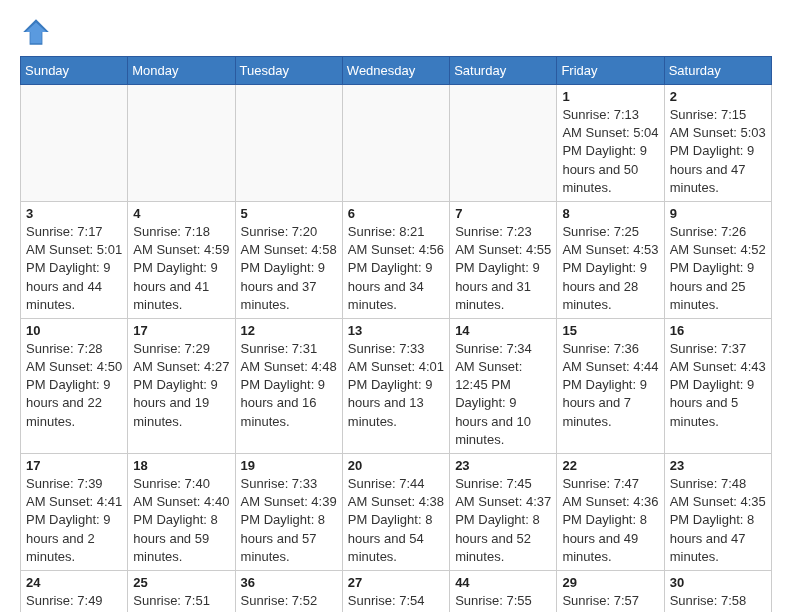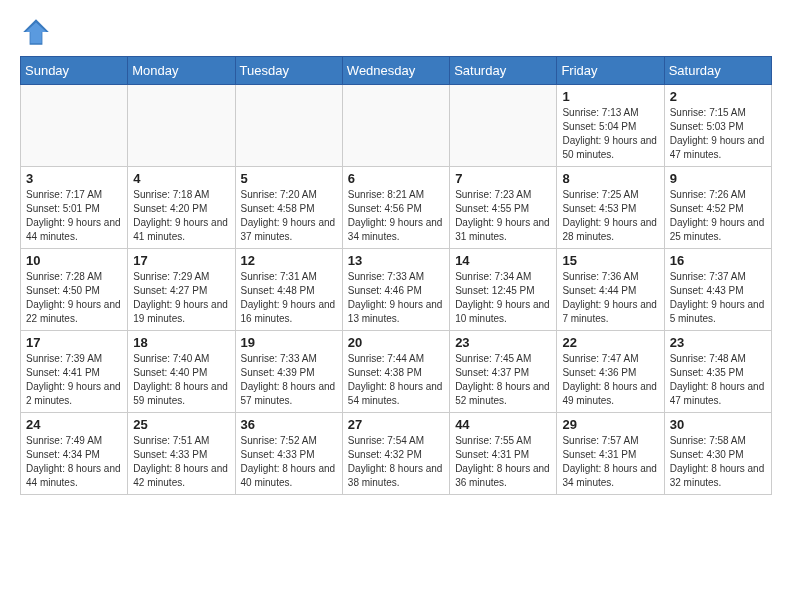--- a/index.html
+++ b/index.html
@@ -83,21 +83,21 @@
       background: #f9f9f9;
     }
     .day-num {
       font-size: 13px;
       font-weight: bold;
       color: #222;
       display: block;
       margin-bottom: 2px;
     }
     .day-info {
-      font-size: 10px;
+      font-size: 13px;
       line-height: 1.4;
       color: #333;
     }
   </style>
 </head>
 <body>
 
 <div class="page">
   <div class="header">
     <div class="logo">
@@ -154,21 +154,21 @@
           <td>
             <span class="day-num">3</span>
             <div class="day-info">Sunrise: 7:17 AM
 Sunset: 5:01 PM
 Daylight: 9 hours
 and 44 minutes.</div>
           </td>
           <td>
             <span class="day-num">4</span>
             <div class="day-info">Sunrise: 7:18 AM
-Sunset: 4:20 PM
+Sunset: 4:59 PM
 Daylight: 9 hours
 and 41 minutes.</div>
           </td>
           <td>
             <span class="day-num">5</span>
             <div class="day-info">Sunrise: 7:20 AM
 Sunset: 4:58 PM
 Daylight: 9 hours
 and 37 minutes.</div>
           </td>
@@ -219,21 +219,21 @@
           <td>
             <span class="day-num">12</span>
             <div class="day-info">Sunrise: 7:31 AM
 Sunset: 4:48 PM
 Daylight: 9 hours
 and 16 minutes.</div>
           </td>
           <td>
             <span class="day-num">13</span>
             <div class="day-info">Sunrise: 7:33 AM
-Sunset: 4:46 PM
+Sunset: 4:01 PM
 Daylight: 9 hours
 and 13 minutes.</div>
           </td>
           <td>
             <span class="day-num">14</span>
             <div class="day-info">Sunrise: 7:34 AM
 Sunset: 12:45 PM
 Daylight: 9 hours
 and 10 minutes.</div>
           </td>

